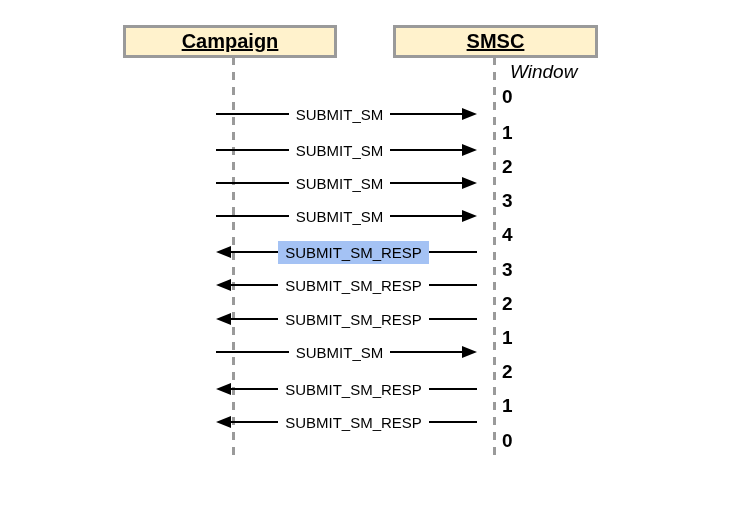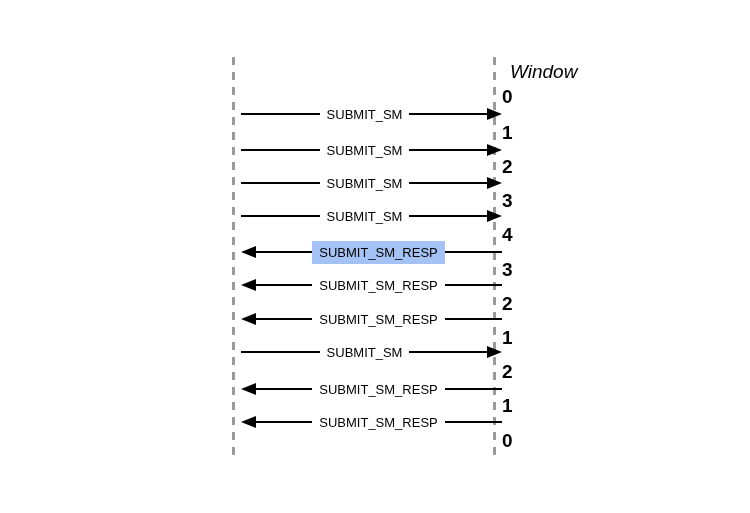--- a/index.html
+++ b/index.html
@@ -55,26 +55,26 @@
     left: 510px;
     top: 61px;
     font-size: 19px;
     color: #000000;
     white-space: nowrap;
     font-style: italic;
   }
 
   .msg {
     position: absolute;
-    left: 241px;
+    left: 216px;
     width: 261px;
     height: 24px;
     display: flex;
     align-items: center;
-    font-size: 13px;
+    font-size: 15px;
     color: #000000;
   }
   .msg .line {
     flex: 1;
     height: 2px;
     background: #000000;
     min-width: 8px;
   }
   .msg-label {
     padding: 1px 7px;
@@ -106,21 +106,27 @@
     font-weight: bold;
     line-height: 22px;
     color: #000000;
   }
 </style>
 </head>
 <body>
 
 <div class="canvas" id="diagram">
 
-
+  <div class="actor-box actor-campaign">
+    <span class="actor-label">Campaign</span>
+  </div>
+
+  <div class="actor-box actor-smsc">
+    <span class="actor-label">SMSC</span>
+  </div>
 
   <div class="lifeline lifeline-campaign"></div>
   <div class="lifeline lifeline-smsc"></div>
 
   <div class="window-label">Window</div>
 
 <div class="msg" style="top: 102px;">
       <div class="line"></div>
       <span class="msg-label">SUBMIT_SM</span>
       <div class="line"></div>

